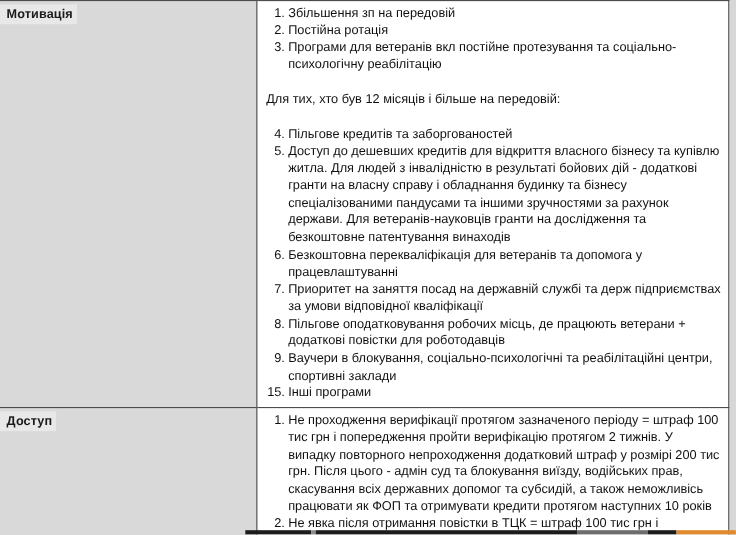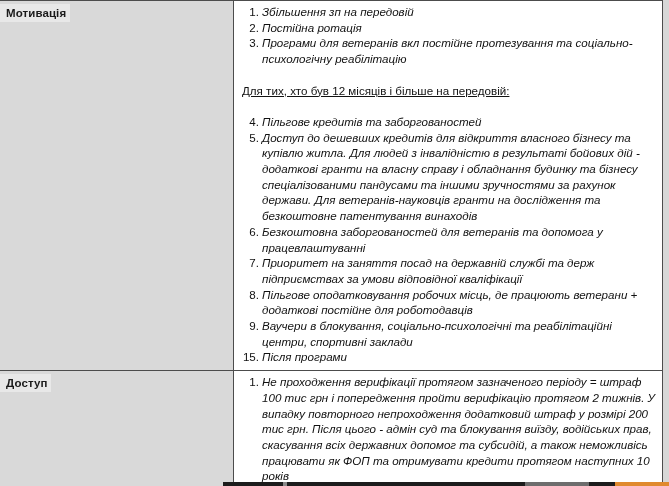--- a/index.html
+++ b/index.html
@@ -90,32 +90,30 @@
     left: 0;
     top: 0;
     width: 17px;
     text-align: right;
     font-size: 11.6px;
     line-height: 15.7px;
     color: #111111;
   }
   ol.items > li > .txt {
     display: block;
-    font-style: italic;
   }
 
   .spacer-line {
     height: 15.7px;
   }
 
   .heading-underline {
     font-size: 11.6px;
     line-height: 15.7px;
     color: #111111;
-    text-decoration: underline;
     display: inline;
   }
   .heading-row {
     font-size: 11.6px;
     line-height: 15.7px;
   }
 
   
   .bottom-strip {
     position: absolute;
@@ -175,37 +173,37 @@
               <li>
                 <span class="marker">4.</span>
                 <span class="txt">Пільгове кредитів та заборгованостей</span>
               </li>
               <li>
                 <span class="marker">5.</span>
                 <span class="txt">Доступ до дешевших кредитів для відкриття власного бізнесу та купівлю житла. Для людей з інвалідністю в результаті бойових дій - додаткові гранти на власну справу і обладнання будинку та бізнесу спеціалізованими пандусами та іншими зручностями за рахунок держави. Для ветеранів-науковців гранти на дослідження та безкоштовне патентування винаходів</span>
               </li>
               <li>
                 <span class="marker">6.</span>
-                <span class="txt">Безкоштовна заборгованостей для ветеранів та допомога у працевлаштуванні</span>
+                <span class="txt">Безкоштовна перекваліфікація для ветеранів та допомога у працевлаштуванні</span>
               </li>
               <li>
                 <span class="marker">7.</span>
                 <span class="txt">Приоритет на заняття посад на державній службі та держ підприємствах за умови відповідної кваліфікації</span>
               </li>
               <li>
                 <span class="marker">8.</span>
-                <span class="txt">Пільгове оподатковування робочих місць, де працюють ветерани + додаткові постійне для роботодавців</span>
+                <span class="txt">Пільгове оподатковування робочих місць, де працюють ветерани + додаткові повістки для роботодавців</span>
               </li>
               <li>
                 <span class="marker">9.</span>
                 <span class="txt">Ваучери в блокування, соціально-психологічні та реабілітаційні центри, спортивні заклади</span>
               </li>
               <li>
                 <span class="marker">15.</span>
-                <span class="txt">Після програми</span>
+                <span class="txt">Інші програми</span>
               </li>
             </ol>
 
           </div>
         </td>
       </tr>
 
       <tr>
         <td class="col-label">
           <div class="label-cell-inner">

